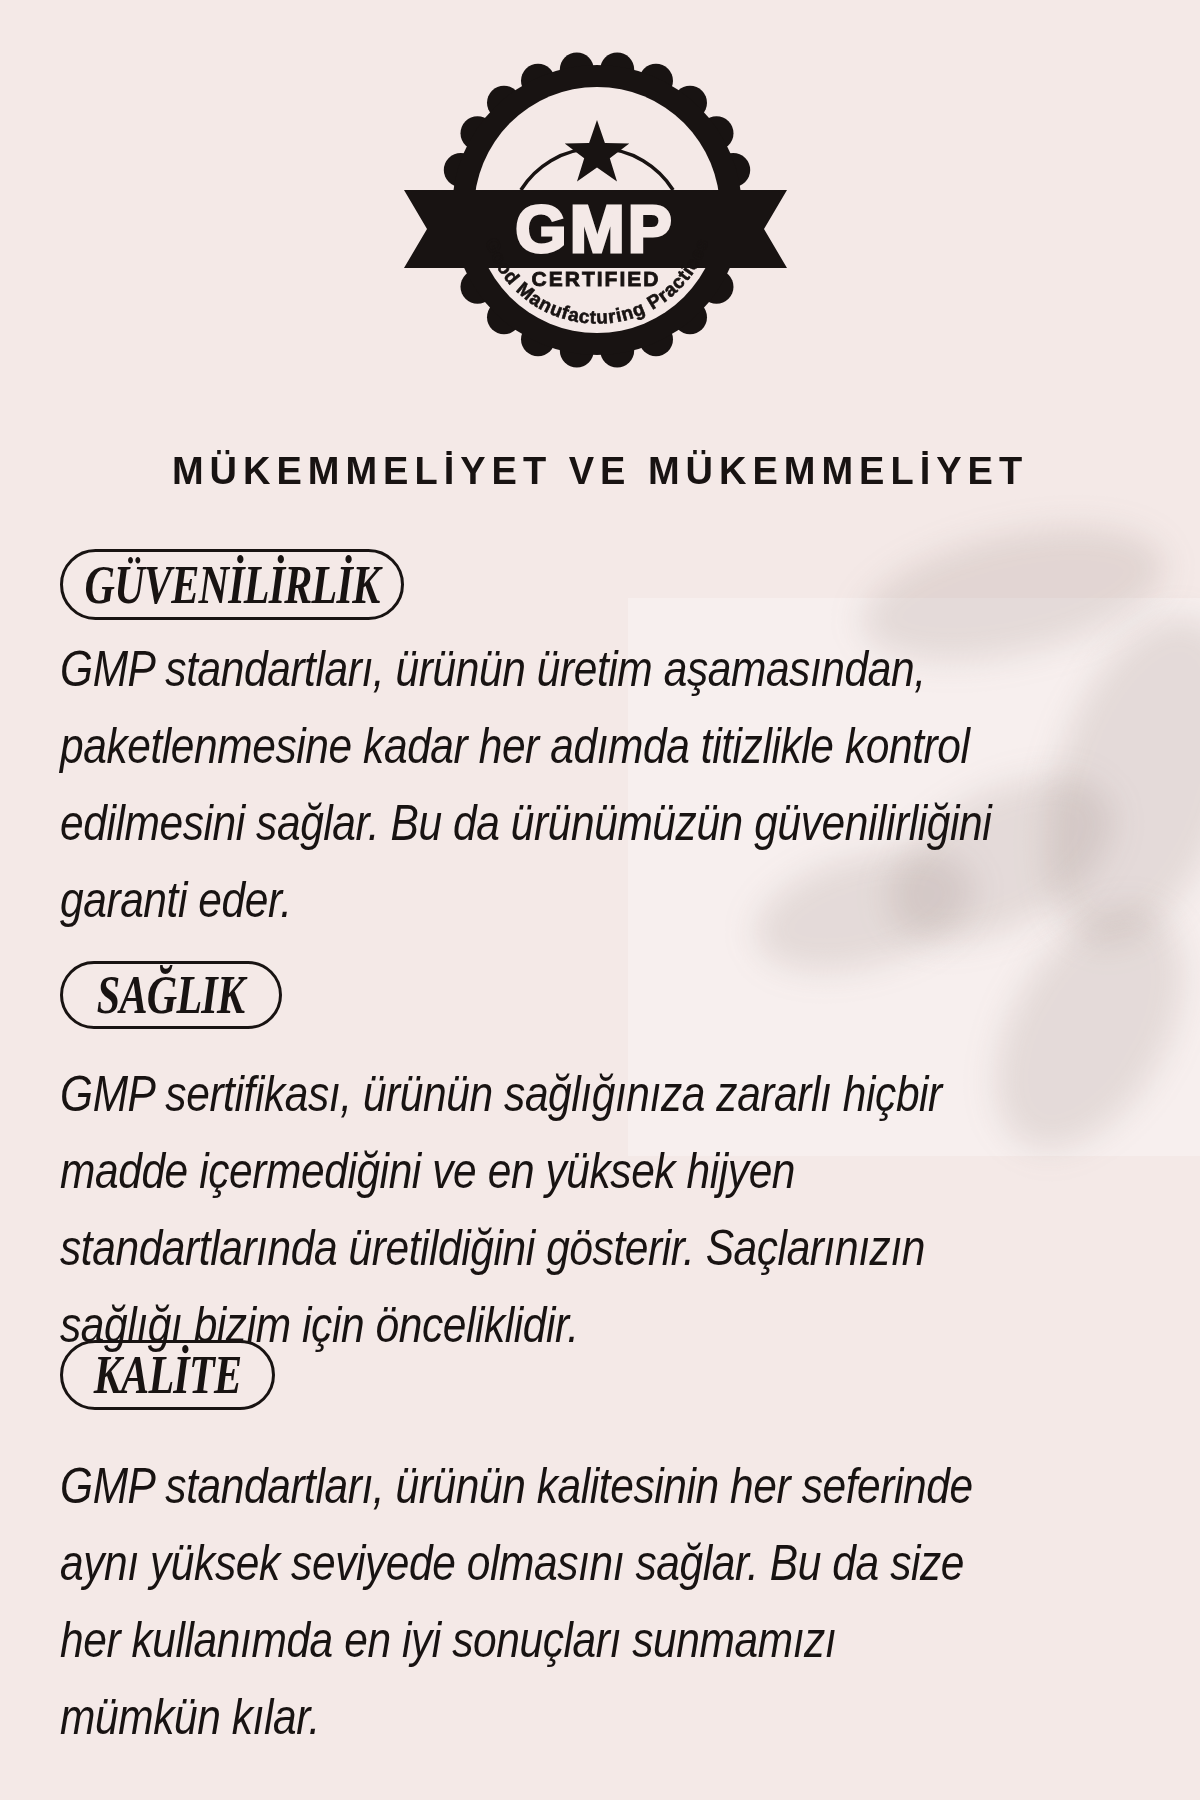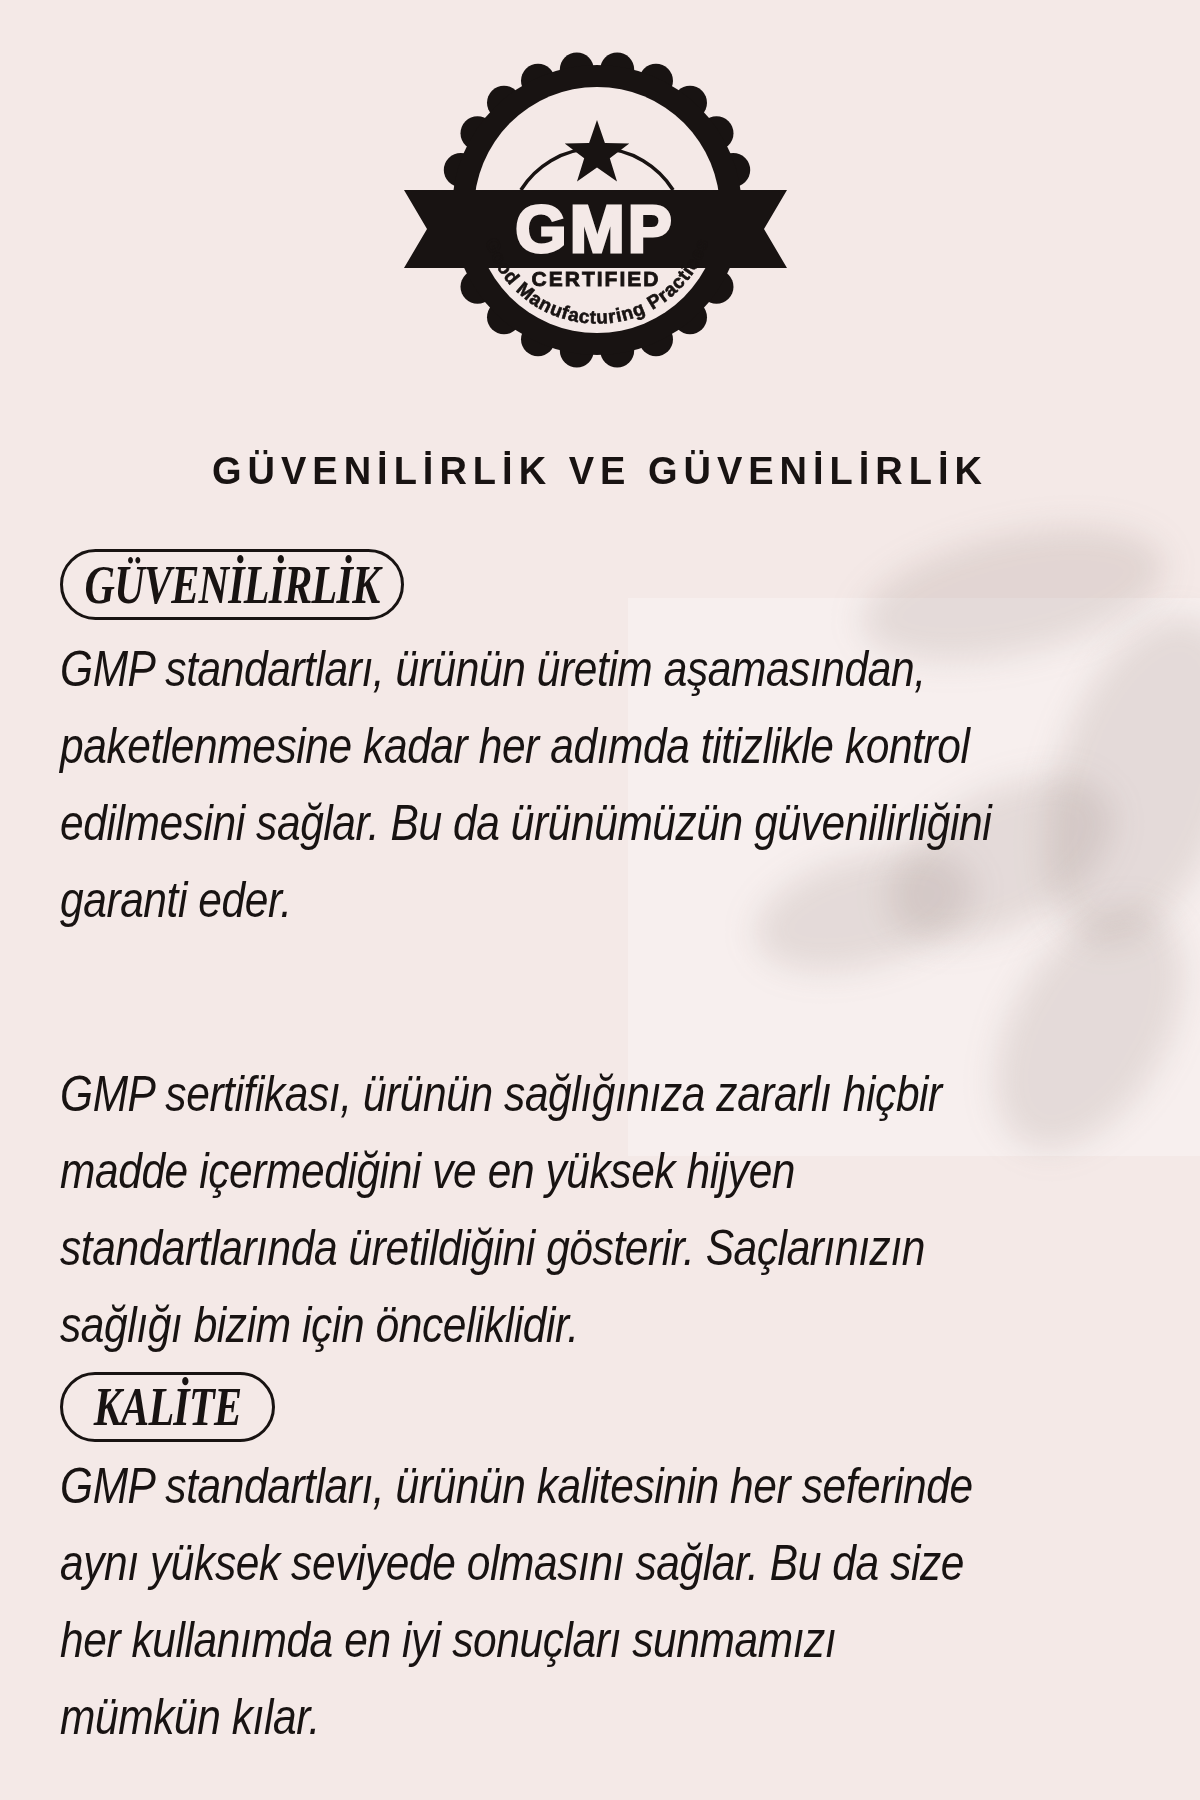--- a/index.html
+++ b/index.html
@@ -67,21 +67,21 @@
     position:absolute;left:60px;
     display:flex;align-items:center;justify-content:center;
     border:3px solid var(--ink);
     border-radius:40px;
     box-sizing:border-box;
     background:transparent;
     font-family:Liberation Serif, serif;
   }
   .pill-1{top:549px;width:344px;height:71px;}
   .pill-2{top:961px;width:222px;height:68px;}
-  .pill-3{top:1372px;width:215px;height:70px;}
+  .pill-3{top:1340px;width:215px;height:70px;}
   .pill-label{
     font-weight:700;font-style:italic;font-size:54px;letter-spacing:-1px;
     white-space:nowrap;
     transform:scaleX(0.78);
   }
 
   
   .para{
     position:absolute;left:60px;width:1400px;margin:0;
     font-style:italic;
@@ -145,30 +145,33 @@
     <text class="gmp-text cream" x="198" y="202" text-anchor="middle">GMP</text>
 
     <text class="cert-text ink" x="199" y="236" text-anchor="middle">CERTIFIED</text>
 
     <path id="badge-curve" d="M87.4,188.5 A117,117 0 0 0 312.6,188.5" fill="none"></path>
     <text class="curved-text ink">
       <textPath href="#badge-curve" startOffset="50%" text-anchor="middle">Good Manufacturing Practices</textPath>
     </text>
   </svg>
 
-  <h1 class="heading">GÜVENİLİRLİK VE GÜVENİLİRLİK</h1>
+  <h1 class="heading">MÜKEMMELİYET VE MÜKEMMELİYET</h1>
 
   <div class="pill pill-1">
     <span class="pill-label">GÜVENİLİRLİK</span>
   </div>
   <p class="para para-1">GMP standartları, ürünün üretim aşamasından,
 paketlenmesine kadar her adımda titizlikle kontrol
 edilmesini sağlar. Bu da ürünümüzün güvenilirliğini
 garanti eder.</p>
 
+  <div class="pill pill-2">
+    <span class="pill-label">SAĞLIK</span>
+  </div>
   <p class="para para-2">GMP sertifikası, ürünün sağlığınıza zararlı hiçbir
 madde içermediğini ve en yüksek hijyen
 standartlarında üretildiğini gösterir. Saçlarınızın
 sağlığı bizim için önceliklidir.</p>
 
   <div class="pill pill-3">
     <span class="pill-label">KALİTE</span>
   </div>
   <p class="para para-3">GMP standartları, ürünün kalitesinin her seferinde
 aynı yüksek seviyede olmasını sağlar. Bu da size

